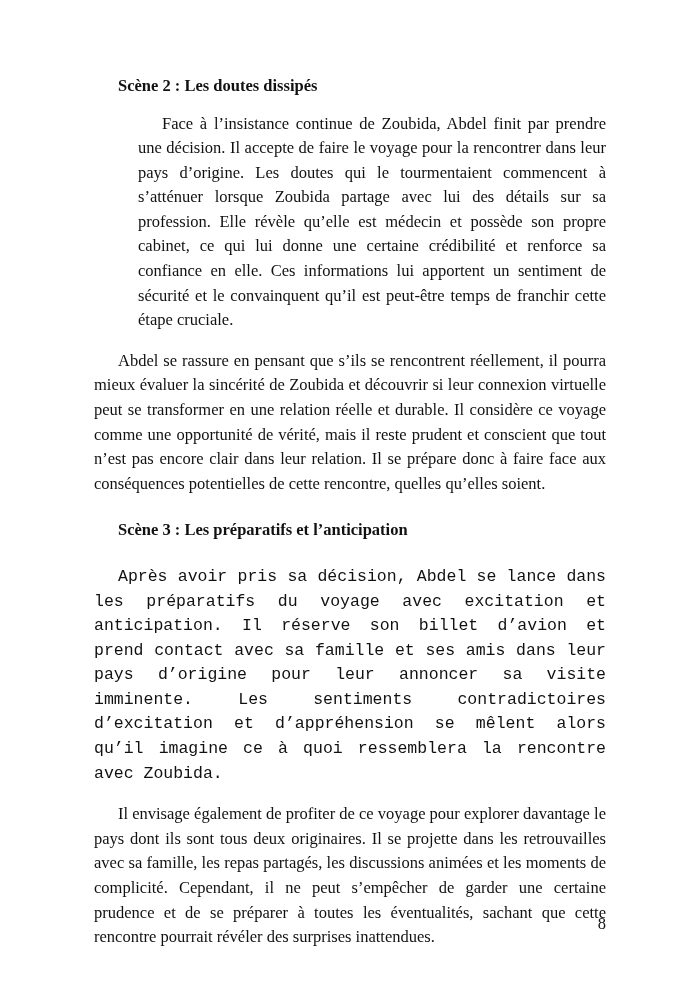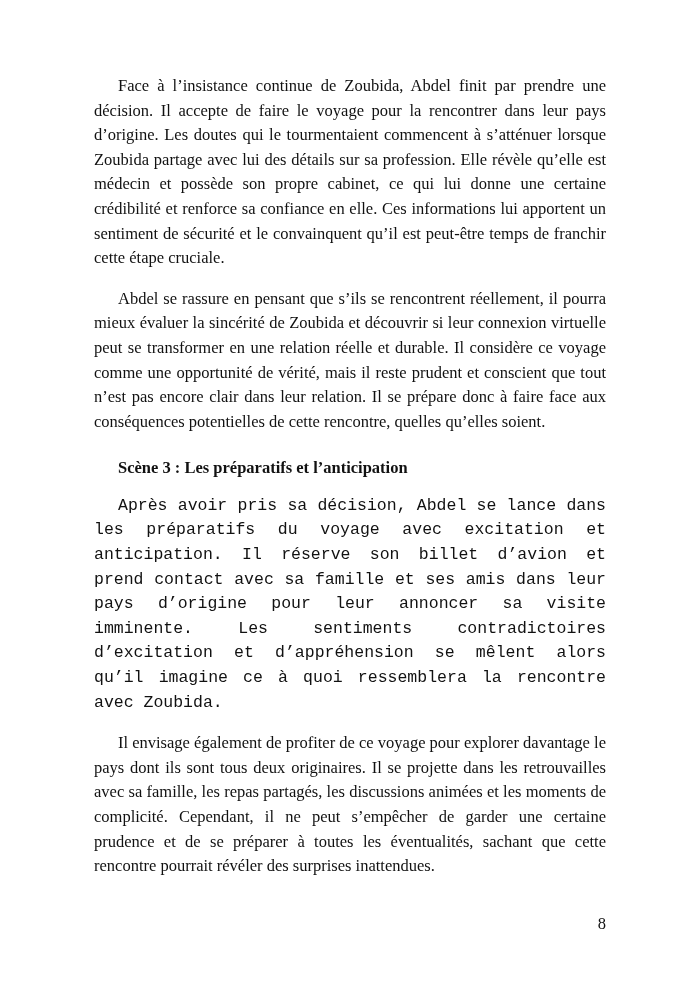--- a/index.html
+++ b/index.html
@@ -29,38 +29,39 @@
     margin: 0;
   }
   .para {
     font-size: 16.5px;
     line-height: 24.6px;
     text-align: justify;
     text-indent: 24px;
     margin: 0;
   }
   .h1 { margin-bottom: 13px; }
-  .p1 { margin-bottom: 16px; }
+  .p1 { margin-bottom: 16px; margin-left: 44px; }
   .p2 { margin-bottom: 22px; }
-  .h2 { margin-bottom: 13px; }
+  .h2 { margin-bottom: 22px; }
   .p3 { margin-bottom: 16px; font-family: Liberation Mono, monospace; }
   .p4 { margin-bottom: 16px; }
   .page-number {
     position: absolute;
     right: 94px;
     top: 913px;
     font-size: 16.5px;
     line-height: 22px;
     margin: 0;
   }
 </style>
 </head>
 <body>
 
 <div class="page">
+  <h2 class="heading h1">Scène 2 : Les doutes dissipés</h2>
   <p class="para p1">Face à l’insistance continue de Zoubida, Abdel finit par prendre une décision. Il accepte de faire le voyage pour la rencontrer dans leur pays d’origine. Les doutes qui le tourmentaient commencent à s’atténuer lorsque Zoubida partage avec lui des détails sur sa profession. Elle révèle qu’elle est médecin et possède son propre cabinet, ce qui lui donne une certaine crédibilité et renforce sa confiance en elle. Ces informations lui apportent un sentiment de sécurité et le convainquent qu’il est peut-être temps de franchir cette étape cruciale.</p>
   <p class="para p2">Abdel se rassure en pensant que s’ils se rencontrent réellement, il pourra mieux évaluer la sincérité de Zoubida et découvrir si leur connexion virtuelle peut se transformer en une relation réelle et durable. Il considère ce voyage comme une opportunité de vérité, mais il reste prudent et conscient que tout n’est pas encore clair dans leur relation. Il se prépare donc à faire face aux conséquences potentielles de cette rencontre, quelles qu’elles soient.</p>
 
   <h2 class="heading h2">Scène 3 : Les préparatifs et l’anticipation</h2>
   <p class="para p3">Après avoir pris sa décision, Abdel se lance dans les préparatifs du voyage avec excitation et anticipation. Il réserve son billet d’avion et prend contact avec sa famille et ses amis dans leur pays d’origine pour leur annoncer sa visite imminente. Les sentiments contradictoires d’excitation et d’appréhension se mêlent alors qu’il imagine ce à quoi ressemblera la rencontre avec Zoubida.</p>
   <p class="para p4">Il envisage également de profiter de ce voyage pour explorer davantage le pays dont ils sont tous deux originaires. Il se projette dans les retrouvailles avec sa famille, les repas partagés, les discussions animées et les moments de complicité. Cependant, il ne peut s’empêcher de garder une certaine prudence et de se préparer à toutes les éventualités, sachant que cette rencontre pourrait révéler des surprises inattendues.</p>
 </div>
 
 <p class="page-number">8</p>
 

